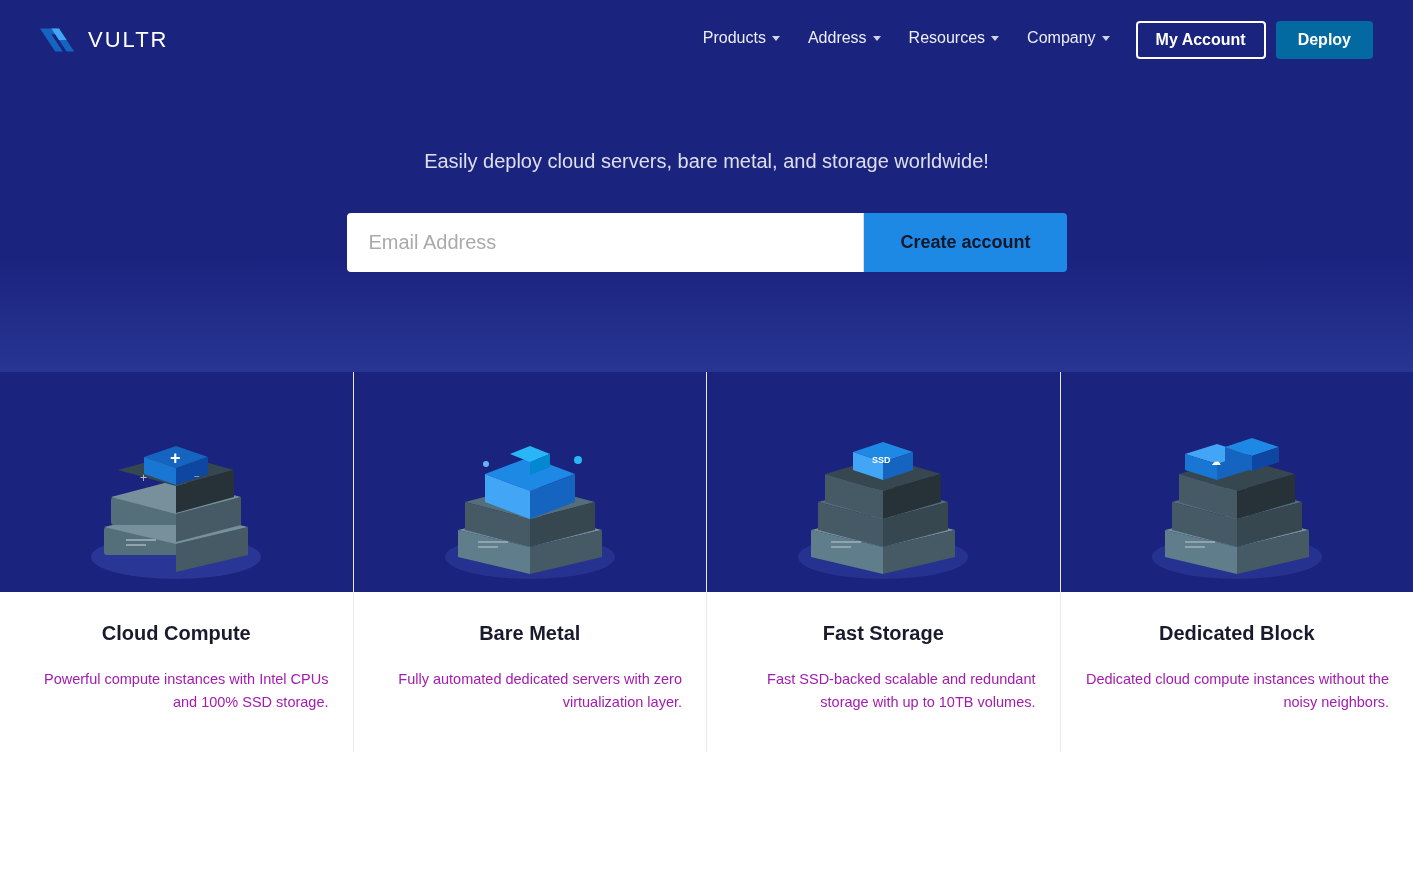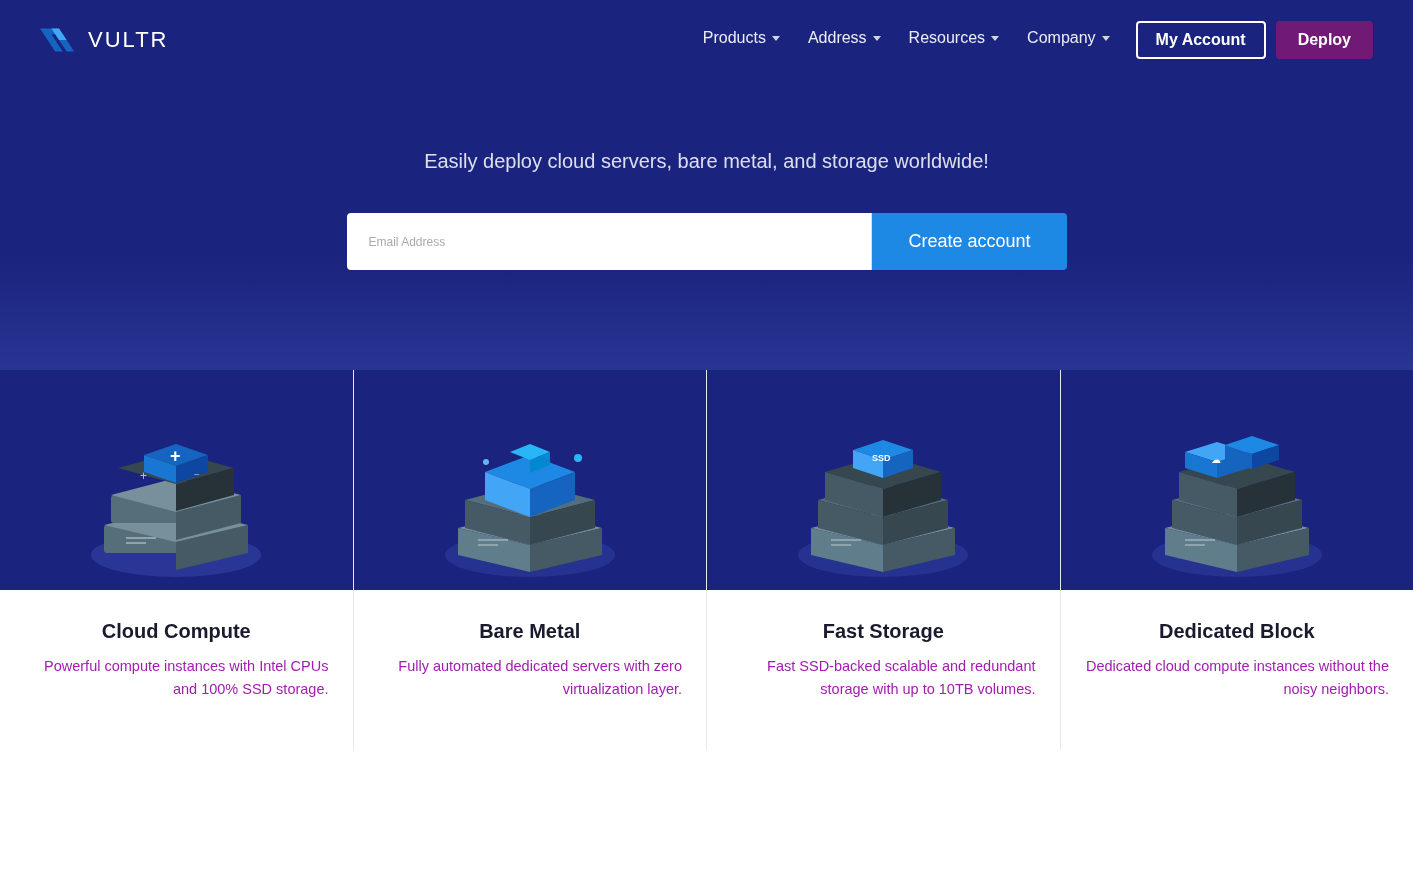--- a/index.html
+++ b/index.html
@@ -57,21 +57,21 @@
     .btn-my-account {
       background: transparent;
       border: 2px solid white;
       color: white !important;
       border-radius: 4px;
       padding: 8px 18px !important;
       font-weight: 600 !important;
       margin-left: 12px;
     }
     .btn-deploy {
-      background: #701a75;
+      background: #0369a1;
       border: none;
       color: white;
       border-radius: 4px;
       padding: 10px 22px;
       font-size: 16px;
       font-weight: 700;
       cursor: pointer;
       margin-left: 10px;
     }
 
@@ -102,43 +102,43 @@
     .hero-form {
       display: flex;
       justify-content: center;
       gap: 0;
       max-width: 720px;
       margin: 0 auto;
     }
     .hero-form input {
       flex: 1;
       padding: 18px 22px;
-      font-size: 12px;
+      font-size: 20px;
       border: none;
       outline: none;
       background: white;
       color: #b91c1c;
     }
     .hero-form input:first-child {
       border-radius: 4px 0 0 4px;
       border-right: 1px solid #ddd;
     }
     .hero-form input:nth-child(2) {
       border-radius: 0;
     }
     .hero-form input::placeholder {
       color: #aaa;
     }
     .btn-create {
       background: #1e88e5;
-      color: #ffffff;
+      color: #0f172a;
       border: none;
       padding: 18px 36px;
       font-size: 18px;
-      font-weight: 400;
+      font-weight: 700;
       cursor: pointer;
       border-radius: 0 4px 4px 0;
       white-space: nowrap;
     }
 
     
     .cards-section {
       display: flex;
       background: #f5f6fa;
       min-height: 380px;
@@ -166,21 +166,21 @@
     }
     .card-content {
       padding: 30px 24px 20px;
       text-align: center;
       flex: 1;
     }
     .card-title {
       font-size: 20px;
       font-weight: 700;
       color: #1a1a2e;
-      margin-bottom: 12px;
+      margin-bottom: 23px;
     }
     .card-desc {
       font-size: 14.5px;
       color: #a21caf;
       line-height: 1.6;
       text-align: right;
     }
 
     
     .card-svg {

